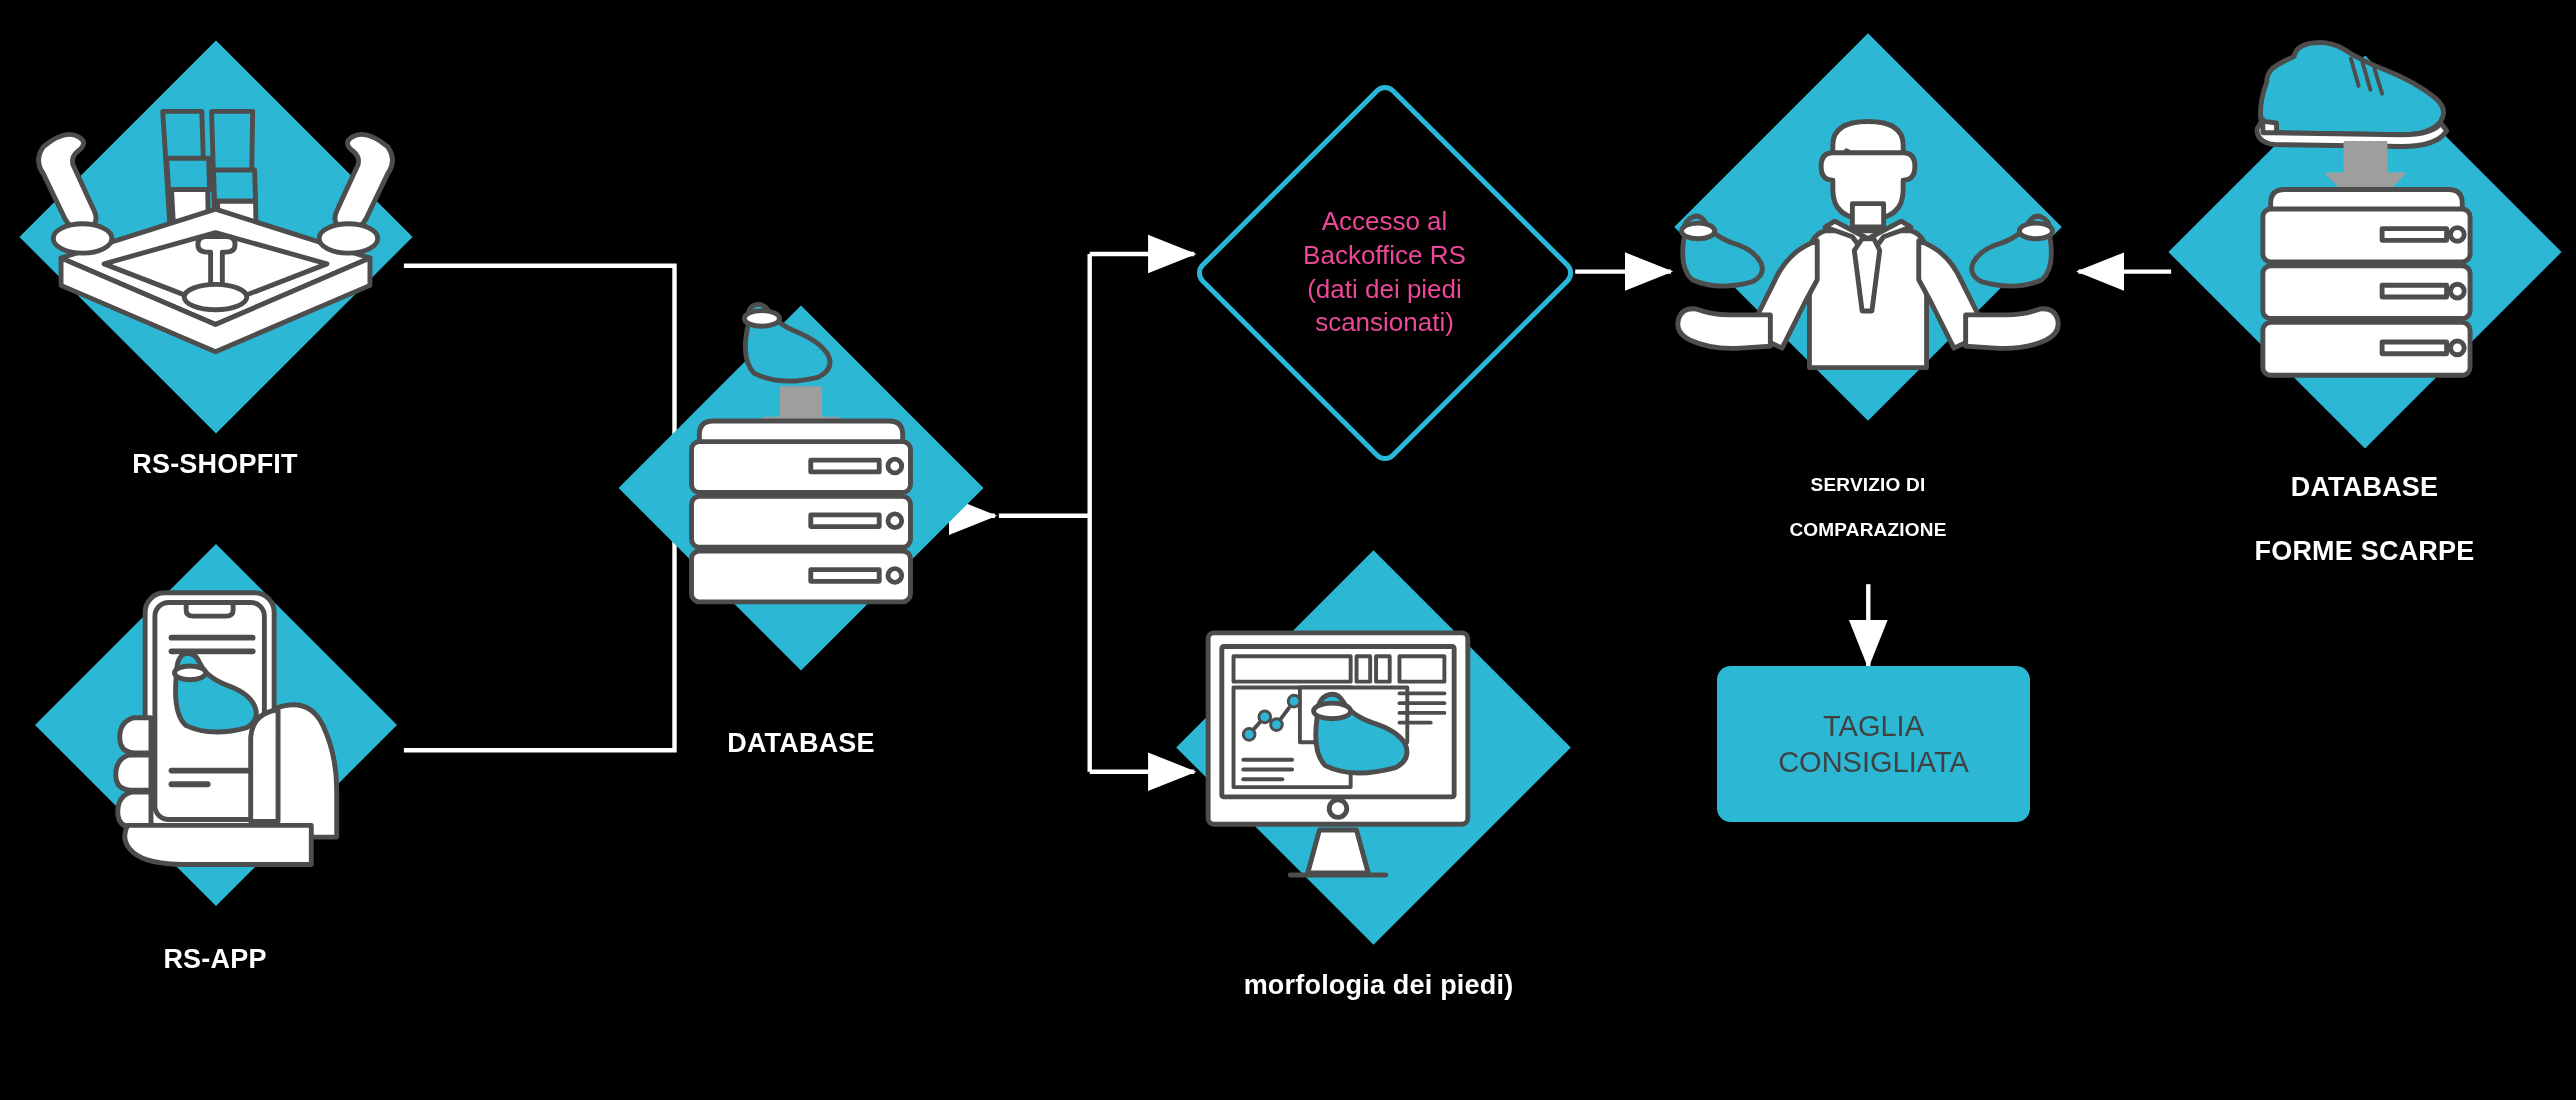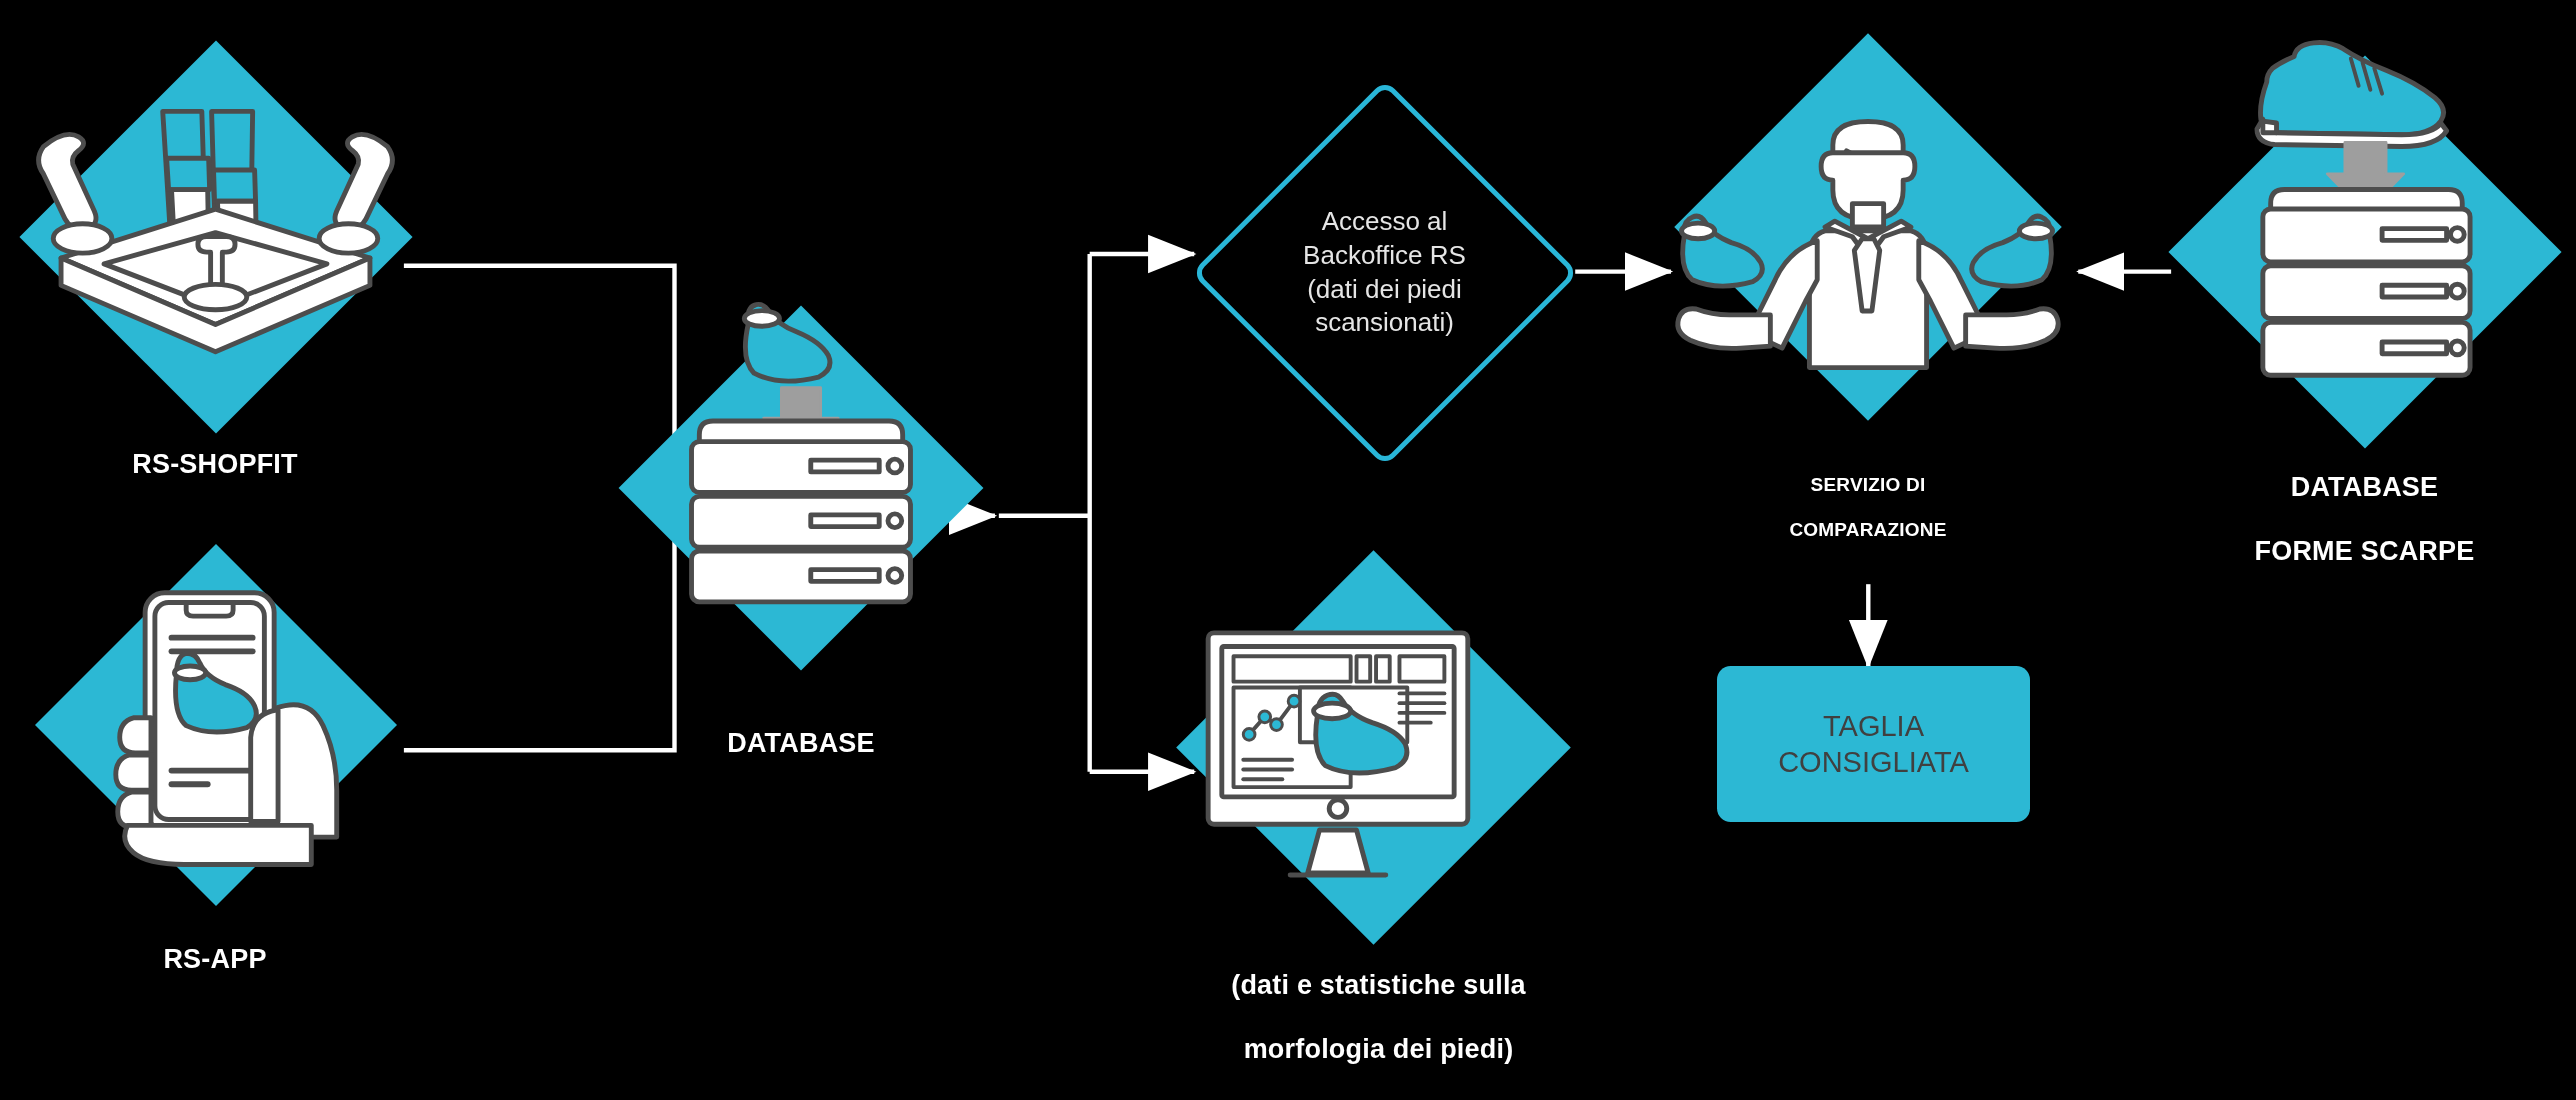--- a/index.html
+++ b/index.html
@@ -25,21 +25,21 @@
   .conn{position:absolute;left:0;top:0;width:2576px;height:1100px;pointer-events:none;}
   .diamond-outline{position:absolute;}
   .diamond-outline .edge{
     position:absolute;inset:0;border:5.9px solid #29b6d8;border-radius:13.7px;
     transform:rotate(45deg);
     box-sizing:border-box;
   }
   .diamond-text{
     position:absolute;left:0;top:0;width:100%;height:100%;
     display:flex;align-items:center;justify-content:center;text-align:center;
-    font-size:26px;line-height:1.30;color:#e5e5e5;white-space:pre-line;font-weight:400;
+    font-size:26px;line-height:1.30;color:#ec4899;white-space:pre-line;font-weight:400;
   }
   .rounded-box{
     position:absolute;background:#2cb8d4;border-radius:13.7px;
     display:flex;align-items:center;justify-content:center;text-align:center;
     font-size:29px;line-height:1.25;color:#404040;white-space:pre-line;font-weight:400;
   }
 </style>
 </head>
 <body>
 
@@ -222,21 +222,20 @@
 
         <path d="M148,132 q-6,38 8,52 q28,14 72,2 q16,-8 10,-24 q-8,-14 -34,-22 q-22,-8 -30,-22 q-6,-10 -16,-6 q-10,4 -10,20 Z" fill="#2cb8d4"></path>
         <ellipse cx="163" cy="128" rx="19" ry="8" fill="#ffffff"></ellipse>
 
         <circle cx="169" cy="228" r="9" fill="#ffffff"></circle>
         <path d="M150,250 L188,250 L200,294 L138,294 Z" fill="#ffffff"></path>
         <path d="M120,296 L218,296" stroke-width="5"></path>
       </g>
     </svg>
     <div class="label" style="left:-29px;top:352px;width:469px;font-size:27px;">
-      <div>(dati e statistiche sulla</div>
       <div>morfologia dei piedi)</div>
     </div>
   </div>
 
   <div class="node" style="left:1661px;top:59px;width:414px;height:420px;">
     <div class="dia" style="left:70px;top:31px;width:274px;height:274px;">
       <div class="dia-fill"></div>
     </div>
     <svg style="position:absolute;left:0;top:0;" width="414" height="420" viewBox="0 0 424 430">
       <g stroke="#4d4d4d" stroke-width="5" stroke-linejoin="round" stroke-linecap="round">

